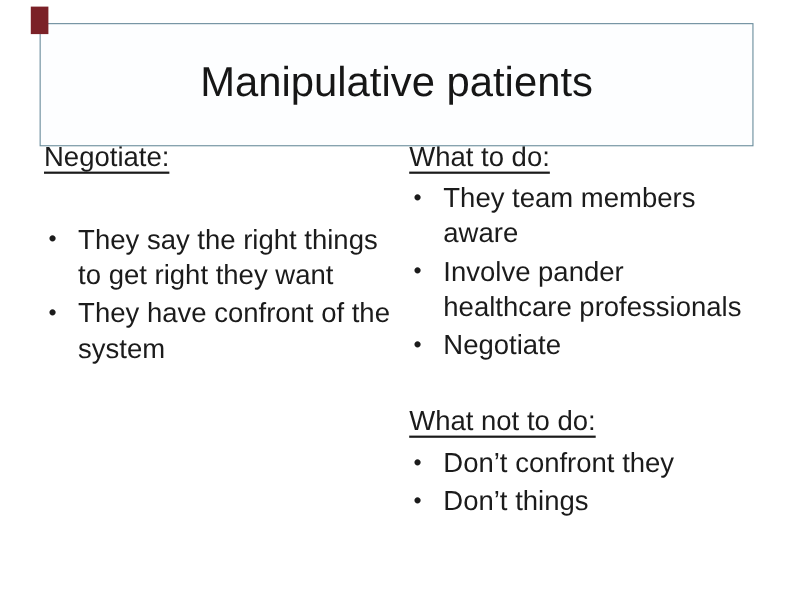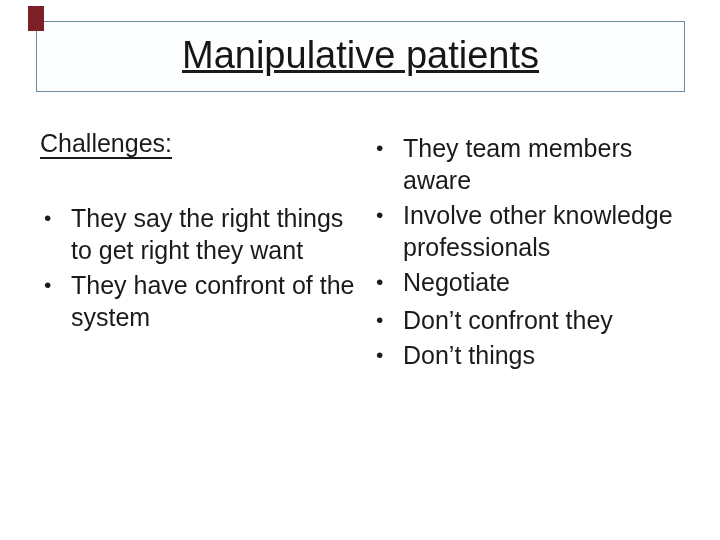--- a/index.html
+++ b/index.html
@@ -18,29 +18,28 @@
   .accent {
     position: absolute;
     left: 28px; top: 6px;
     width: 16px; height: 25px;
     background: #7b2127;
     z-index: 3;
   }
   .title-box {
     position: absolute;
     left: 36px; top: 21px;
-    width: 649px; height: 71px;
+    width: 649px; height: 112px;
     border: 1px solid #6a8c9c;
     background: #fdfeff;
     box-sizing: border-box;
     display: flex;
     align-items: center;
     justify-content: center;
     z-index: 1;
-    text-decoration: underline;
   }
   .title {
     font-size: 38px;
     line-height: 44px;
     color: #161616;
     white-space: nowrap;
     padding-bottom: 4px;
   }
   .col {
     position: absolute;
@@ -84,50 +83,56 @@
 <div class="slide">
 
   <div class="accent"></div>
 
   <div class="title-box">
     <div class="title">Manipulative patients</div>
   </div>
 
   <div class="col col-left">
     <div class="heading">
-      <span>Challenges:</span>
+      <span>Negotiate:</span>
     </div>
     <ul class="bullets">
       <li>
         <span class="mk">•</span>
         <span class="bt">They say the right things to get right they want</span>
       </li>
       <li>
         <span class="mk">•</span>
         <span class="bt">They have confront of the system</span>
       </li>
     </ul>
   </div>
 
   <div class="col col-right">
+    <div class="heading">
+      <span>What to do:</span>
+    </div>
     <ul class="bullets todo">
       <li>
         <span class="mk">•</span>
         <span class="bt">They team members aware</span>
       </li>
       <li>
         <span class="mk">•</span>
-        <span class="bt">Involve other knowledge professionals</span>
+        <span class="bt">Involve pander healthcare professionals</span>
       </li>
       <li>
         <span class="mk">•</span>
         <span class="bt">Negotiate</span>
       </li>
     </ul>
 
+    <div class="heading second">
+      <span>What not to do:</span>
+    </div>
     <ul class="bullets nottodo">
       <li>
         <span class="mk">•</span>
         <span class="bt">Don’t confront they</span>
       </li>
       <li>
         <span class="mk">•</span>
         <span class="bt">Don’t things</span>
       </li>
     </ul>

